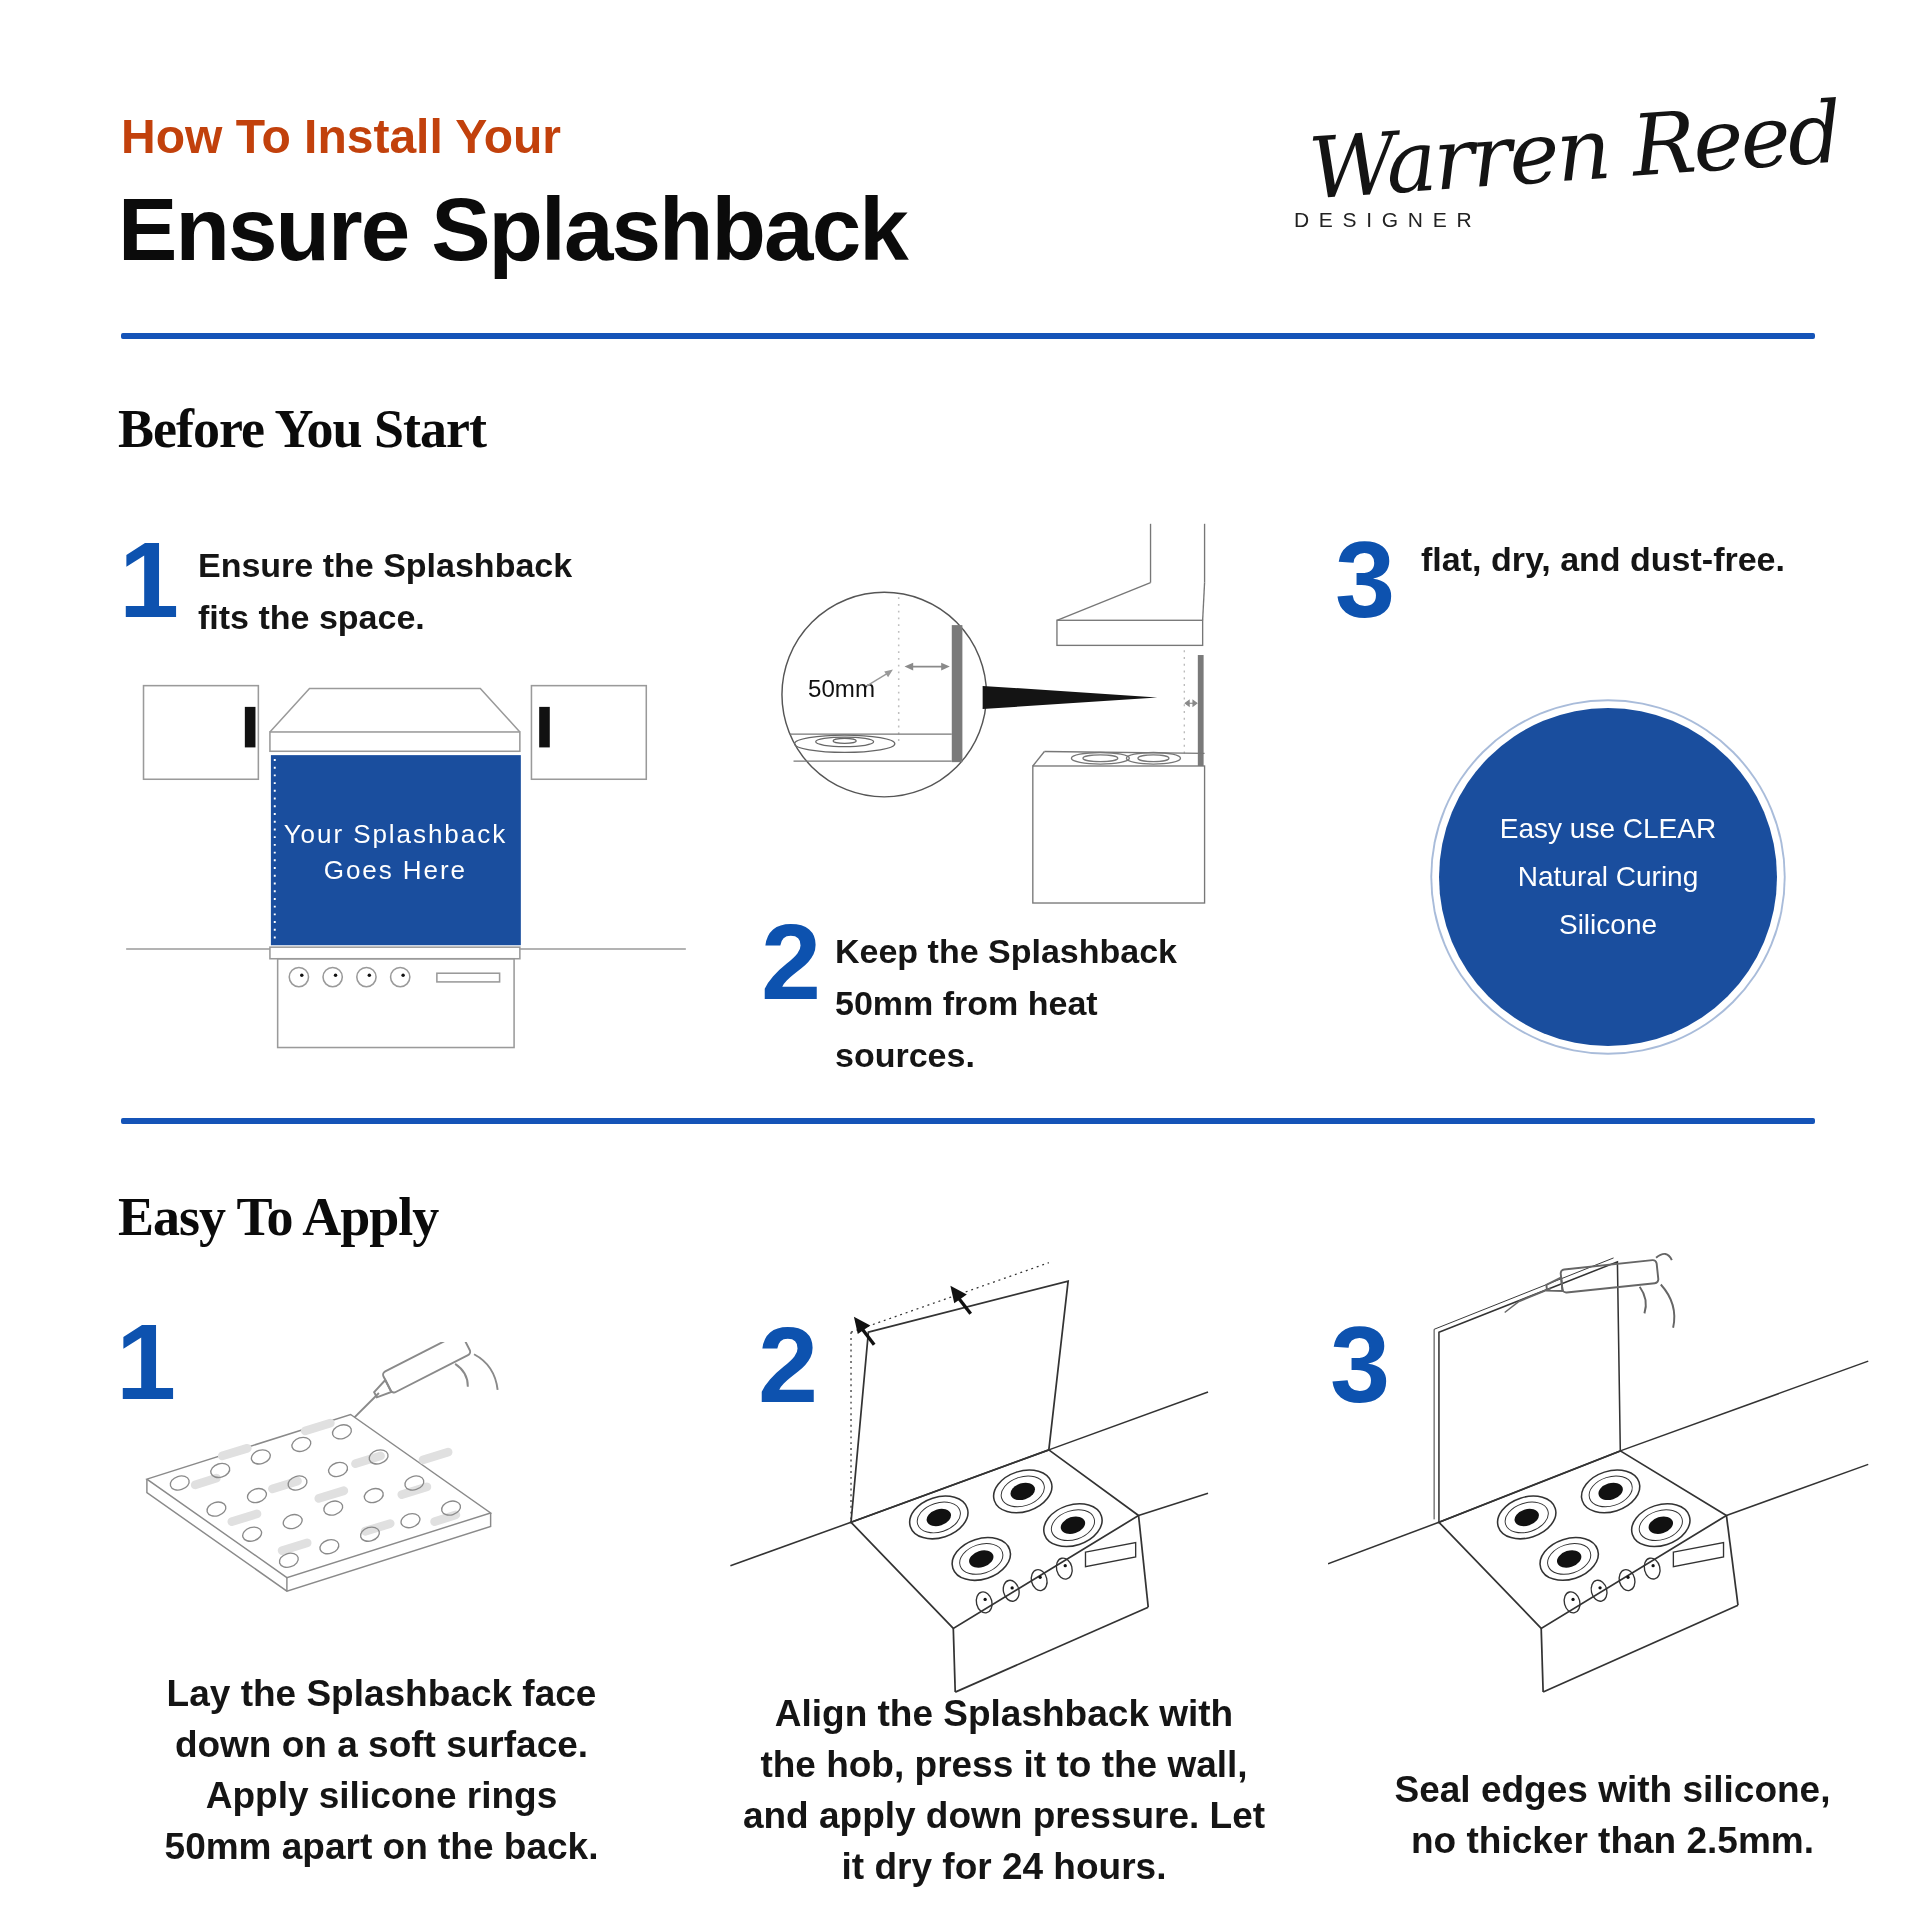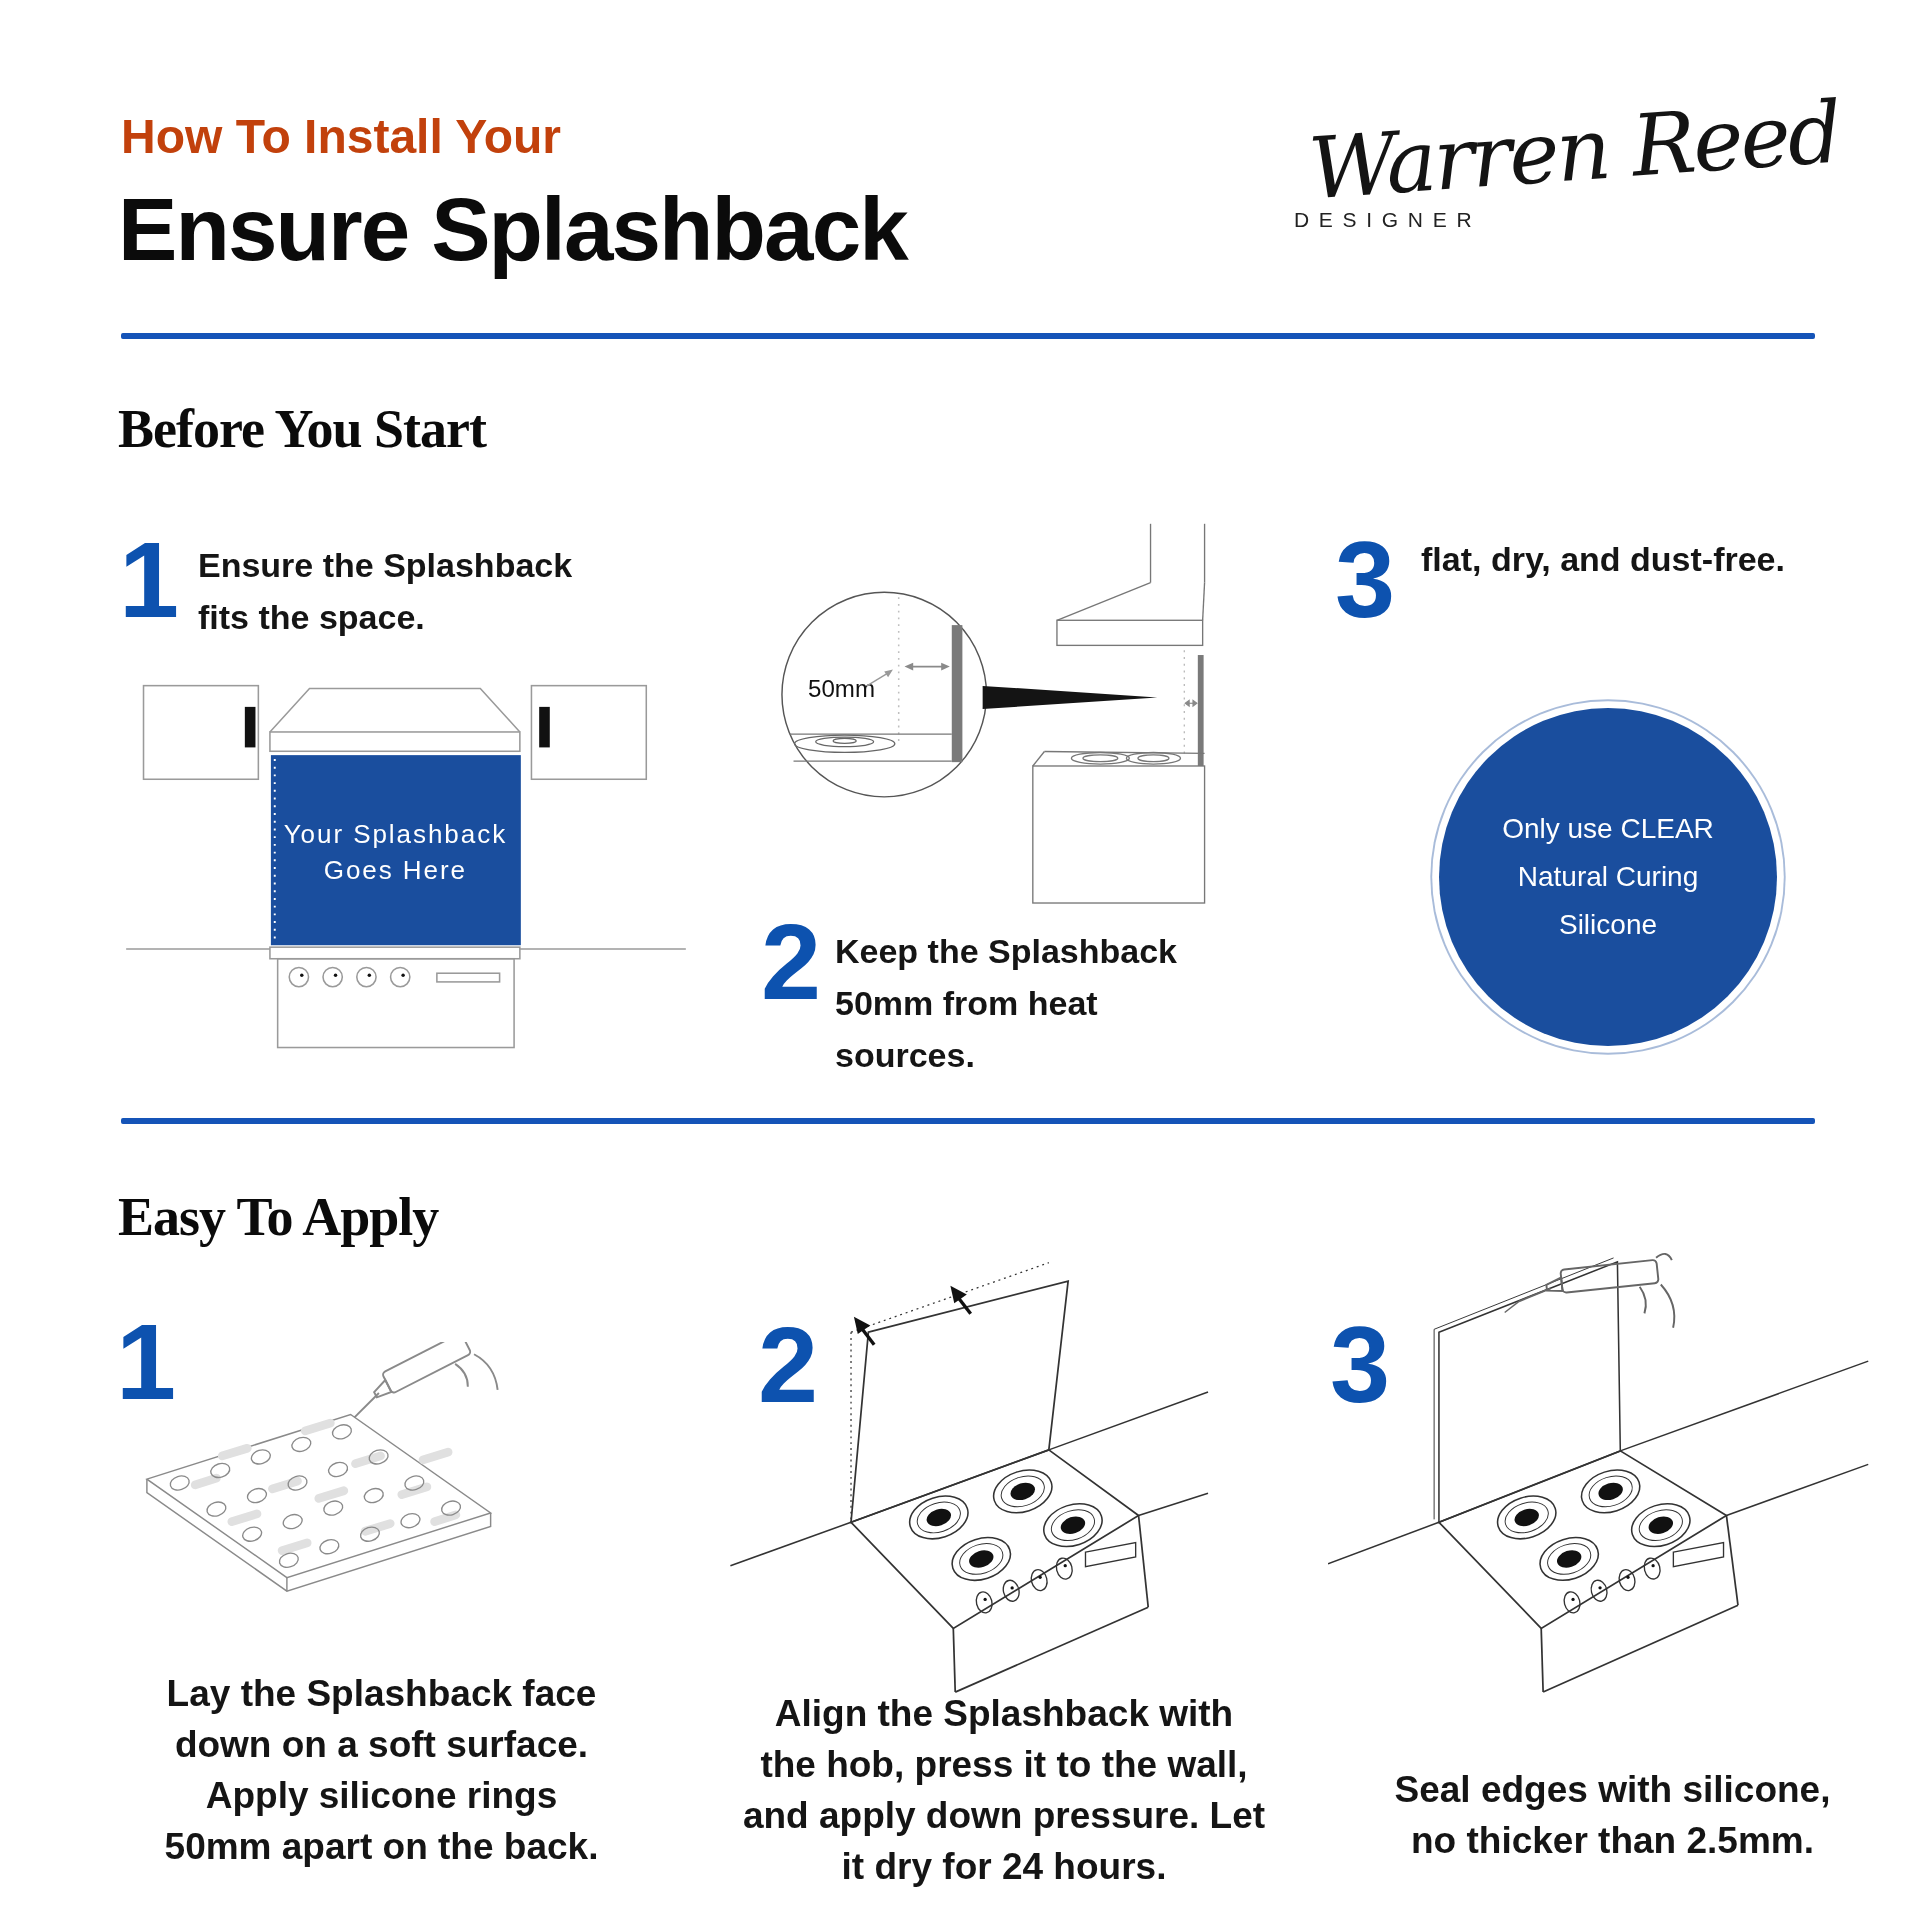--- a/index.html
+++ b/index.html
@@ -134,21 +134,21 @@
     <div>50mm from heat</div>
     <div>sources.</div>
   </div>
 
   <div class="abs big-num" style="left:1335px;top:526px;">3</div>
   <div class="abs step-text" style="left:1421px;top:533px;width:483px;">
     <div>flat, dry, and dust-free.</div>
   </div>
 
   <div class="abs circle-badge" style="left:1439px;top:708px;">
-    <div>Only use CLEAR</div>
+    <div>Easy use CLEAR</div>
     <div>Natural Curing</div>
     <div>Silicone</div>
   </div>
 
   <div class="abs divider" style="left:121px;top:1118px;width:1694px;"></div>
 
   <div class="abs section-heading" style="left:118px;top:1186px;">Easy To Apply</div>
 
   <div class="abs big-num" style="left:116px;top:1308px;">1</div>
   <div class="abs big-num" style="left:758px;top:1311px;">2</div>

